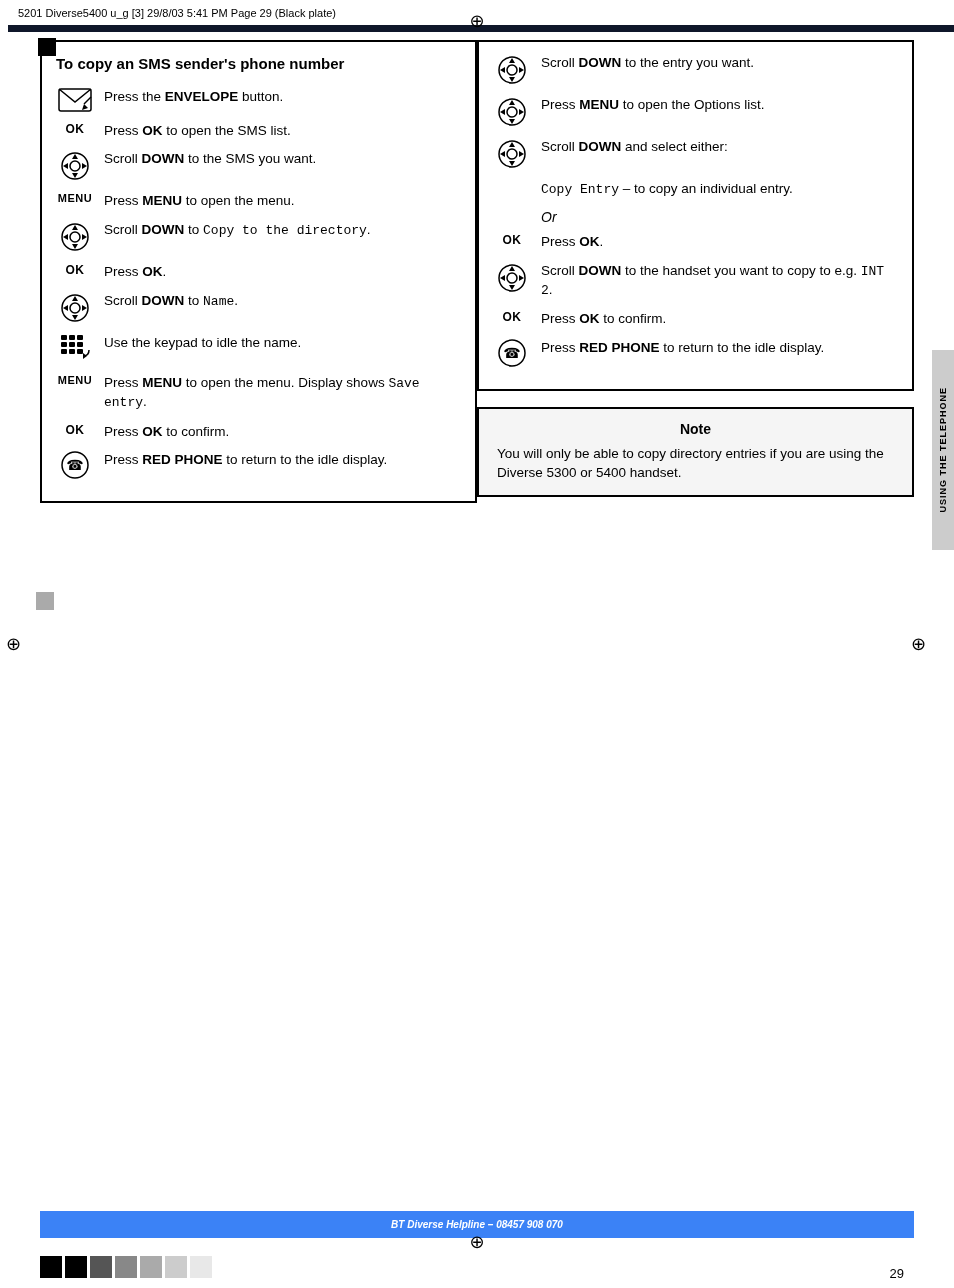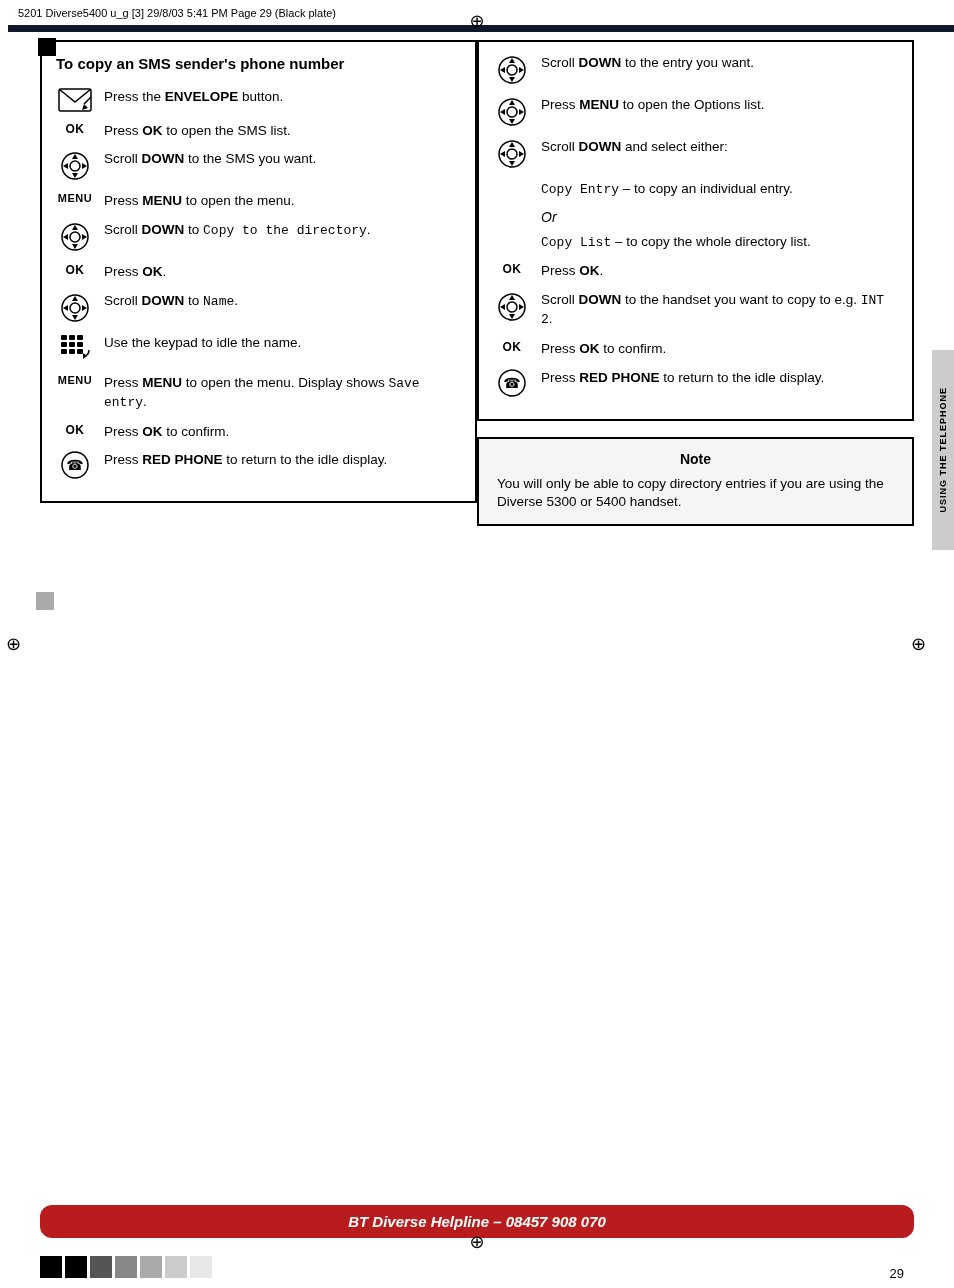--- a/index.html
+++ b/index.html
@@ -25,28 +25,27 @@
       padding: 0 10px;
       font-size: 11px;
     }
 
     
     .footer-bar {
       position: absolute;
       bottom: 50px;
       left: 40px;
       right: 40px;
-      background: #b91c1c;
+      background: #3b82f6;
       color: #fff;
       text-align: center;
       padding: 8px;
-      font-size: 15px;
+      font-size: 10px;
       font-style: italic;
       font-weight: bold;
-      border-radius: 12px;
     }
 
     
     .page-number {
       position: absolute;
       bottom: 7px;
       right: 50px;
       font-size: 13px;
     }
 
@@ -381,24 +380,20 @@
         <div class="text-cell">Scroll <b>DOWN</b> and select either:</div>
       </div>
 
       <div class="instr-row">
         <div class="icon-cell"></div>
         <div class="text-cell"><span class="mono">Copy Entry</span> – to copy an individual entry.</div>
       </div>
 
       <div class="or-line"><i>Or</i></div>
 
-      <div class="instr-row">
-        <div class="icon-cell"></div>
-        <div class="text-cell"><span class="mono">Copy List</span> – to copy the whole directory list.</div>
-      </div>
 
       <div class="instr-row">
         <div class="icon-cell">
           <span class="ok-label">OK</span>
         </div>
         <div class="text-cell">Press <b>OK</b>.</div>
       </div>
 
       <div class="instr-row">
         <div class="icon-cell">

